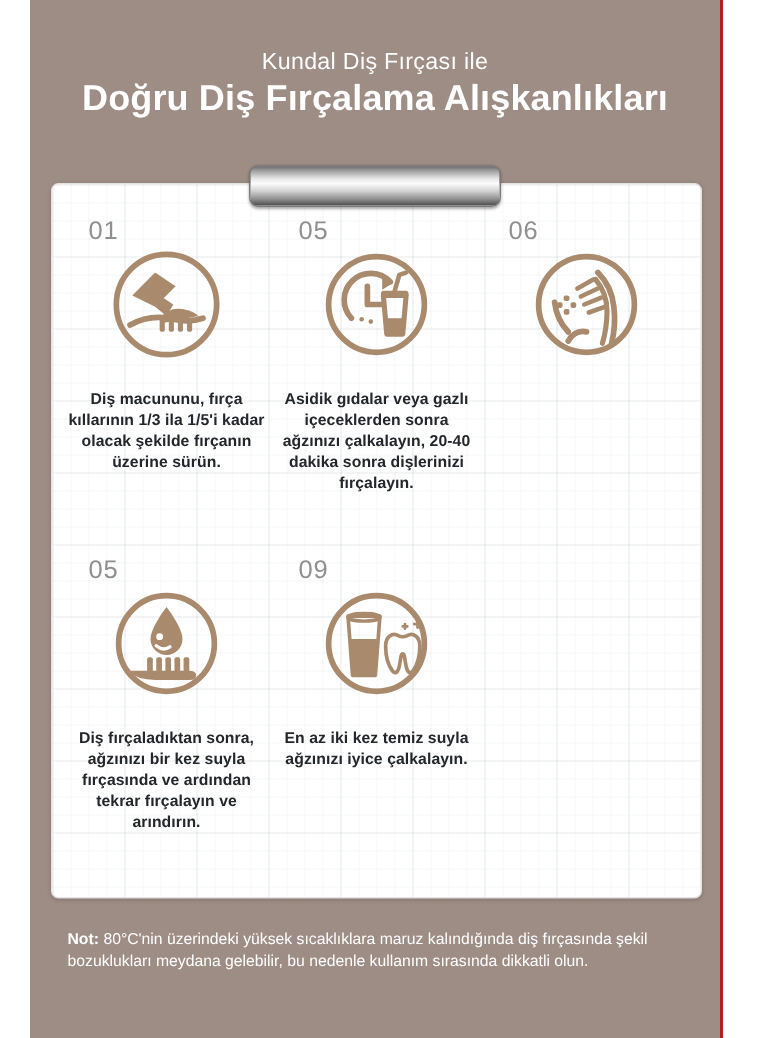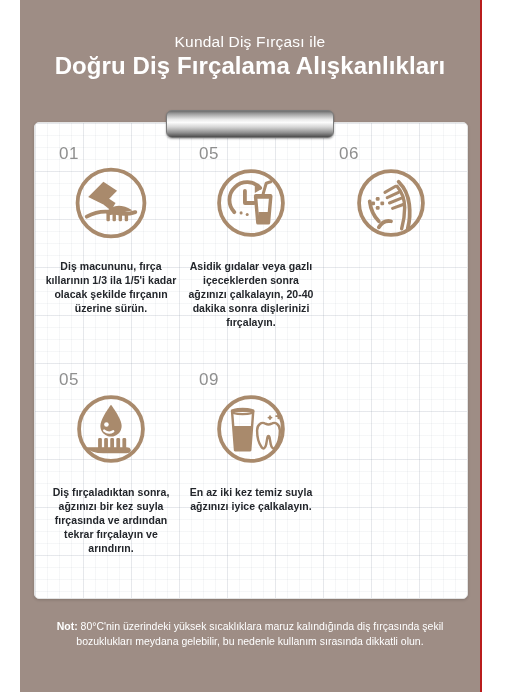--- a/index.html
+++ b/index.html
@@ -104,21 +104,21 @@
     letter-spacing:.05px;
   }
   
   #note{
     position:absolute; left:0; bottom:0;
     width:460px; height:95px;
     display:flex; align-items:flex-start; justify-content:center;
     padding-top:22px;
     box-sizing:border-box;
     color:#ffffff;
-    text-align:center;
+    text-align:left;
   }
   #note-text{
     font-size:10.5px; line-height:15px; width:410px;
     font-weight:400;
   }
   #note-text b{font-weight:700;}
 </style>
 </head>
 <body>
 

